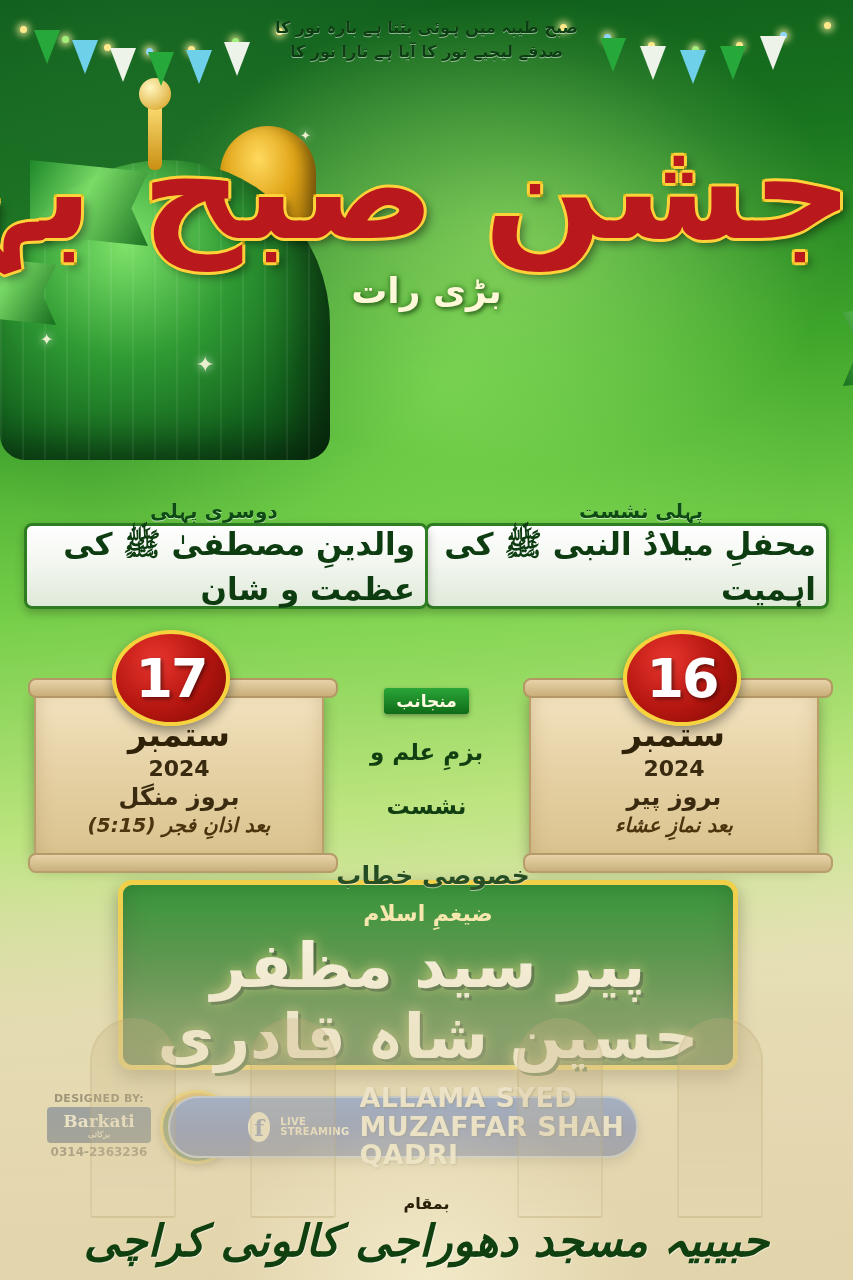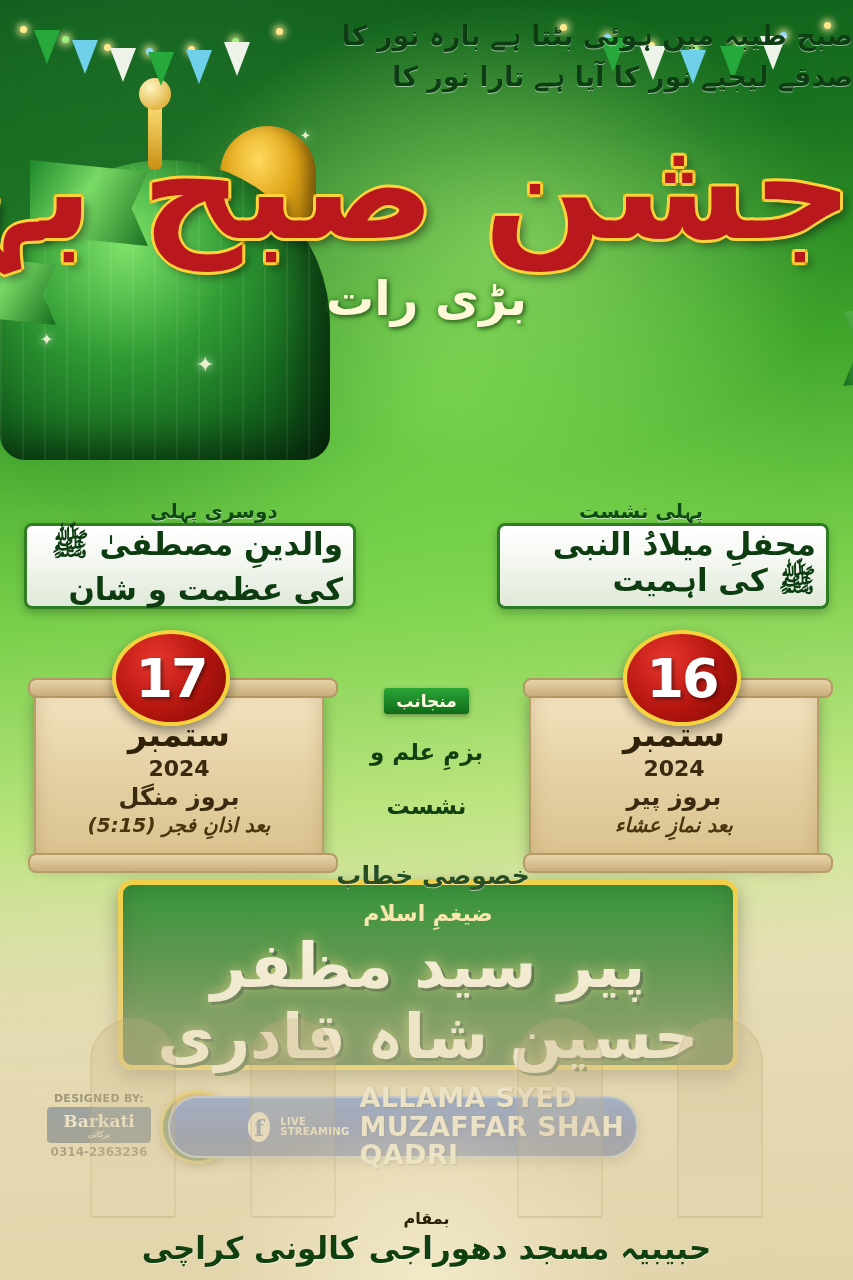--- a/index.html
+++ b/index.html
@@ -69,43 +69,43 @@
   .star { position:absolute; color:#fffbe0; font-size:16px; text-shadow:0 0 10px #fff; opacity:.9; }
 
   
   .couplet {
     position: absolute; top: 16px; left: 0; width: 853px;
     text-align: center; direction: rtl;
     color: #0d3d12; font-weight: 700;
     font-family: "DejaVu Sans", sans-serif;
     text-shadow: 0 1px 0 rgba(255,255,255,.5);
   }
-  .couplet .line { font-size: 27px; line-height: 1.5; letter-spacing: .5px; text-align: right; }
+  .couplet .line { font-size: 16px; line-height: 1.5; letter-spacing: .5px; }
 
   
   .title-wrap { position:absolute; top: 120px; left:0; width:853px; text-align:center; }
   .title-main {
     direction: rtl; font-size: 140px; line-height: 1.0; font-weight: 700;
     color: #b9181c;
     text-shadow:
       0 0 2px #ffd23a, 0 0 0 #ffd23a,
       3px 0 0 #ffd23a, -3px 0 0 #ffd23a, 0 3px 0 #ffd23a, 0 -3px 0 #ffd23a,
       5px 5px 10px rgba(0,0,0,.45);
     -webkit-text-stroke: 5px #f7c51d;
     paint-order: stroke fill;
   }
   .title-sub {
-    margin-top: 10px; direction: rtl; font-size: 48px; font-weight: 700;
+    margin-top: 10px; direction: rtl; font-size: 36px; font-weight: 700;
     color: #fff8d8; text-shadow: 0 0 6px #2b7a17, 2px 2px 4px rgba(0,0,0,.5);
   }
 
   
   .sessions { position:absolute; top: 505px; left: 0; width: 853px; height: 120px; }
   .session {
-    position:absolute; top: 18px; width: 332px; height: 86px;
+    position:absolute; top: 18px; width: 404px; height: 86px;
     background: linear-gradient(180deg, #ffffff 0%, #f2f6ef 48%, #dfe9d8 100%);
     border: 3px solid #2f7d22;
     border-radius: 8px;
     box-shadow: 0 4px 10px rgba(0,0,0,.25);
     display:flex; align-items:center; justify-content:center;
     direction: rtl;
   }
   .session.right { right: 24px; }
   .session.left { left: 24px; }
   .session-text { font-size: 31px; font-weight: 700; color: #0d3c11; padding: 0 10px; }
@@ -216,22 +216,22 @@
     font-family:"DejaVu Serif", serif; font-size: 17px; font-weight:700; line-height:1;
   }
   .designer-logo small { font-size: 8px; opacity:.85; }
   .designer-phone { font-size: 12px; font-weight:700; margin-top: 2px; }
 
   
   .venue {
     position:absolute; left:0; bottom: 14px; width: 853px; text-align:center; direction: rtl;
   }
   .venue-top { font-size: 16px; font-weight:700; color:#2a2208; margin-bottom: 2px; }
-  .venue-main { font-size: 31px; font-weight: 700; color:#10400f;
-    text-shadow: 1px 1px 0 rgba(255,255,255,.45); letter-spacing: 1px; }
+  .venue-main { font-size: 44px; font-weight: 700; color:#10400f;
+    text-shadow: 1px 1px 0 rgba(255,255,255,.45); letter-spacing: 1px; font-style: italic; }
 
   .nowrap { white-space: nowrap; }
 </style>
 </head>
 <body>
 
 <div id="poster">
 
   <div class="bg-glow"></div>
 

